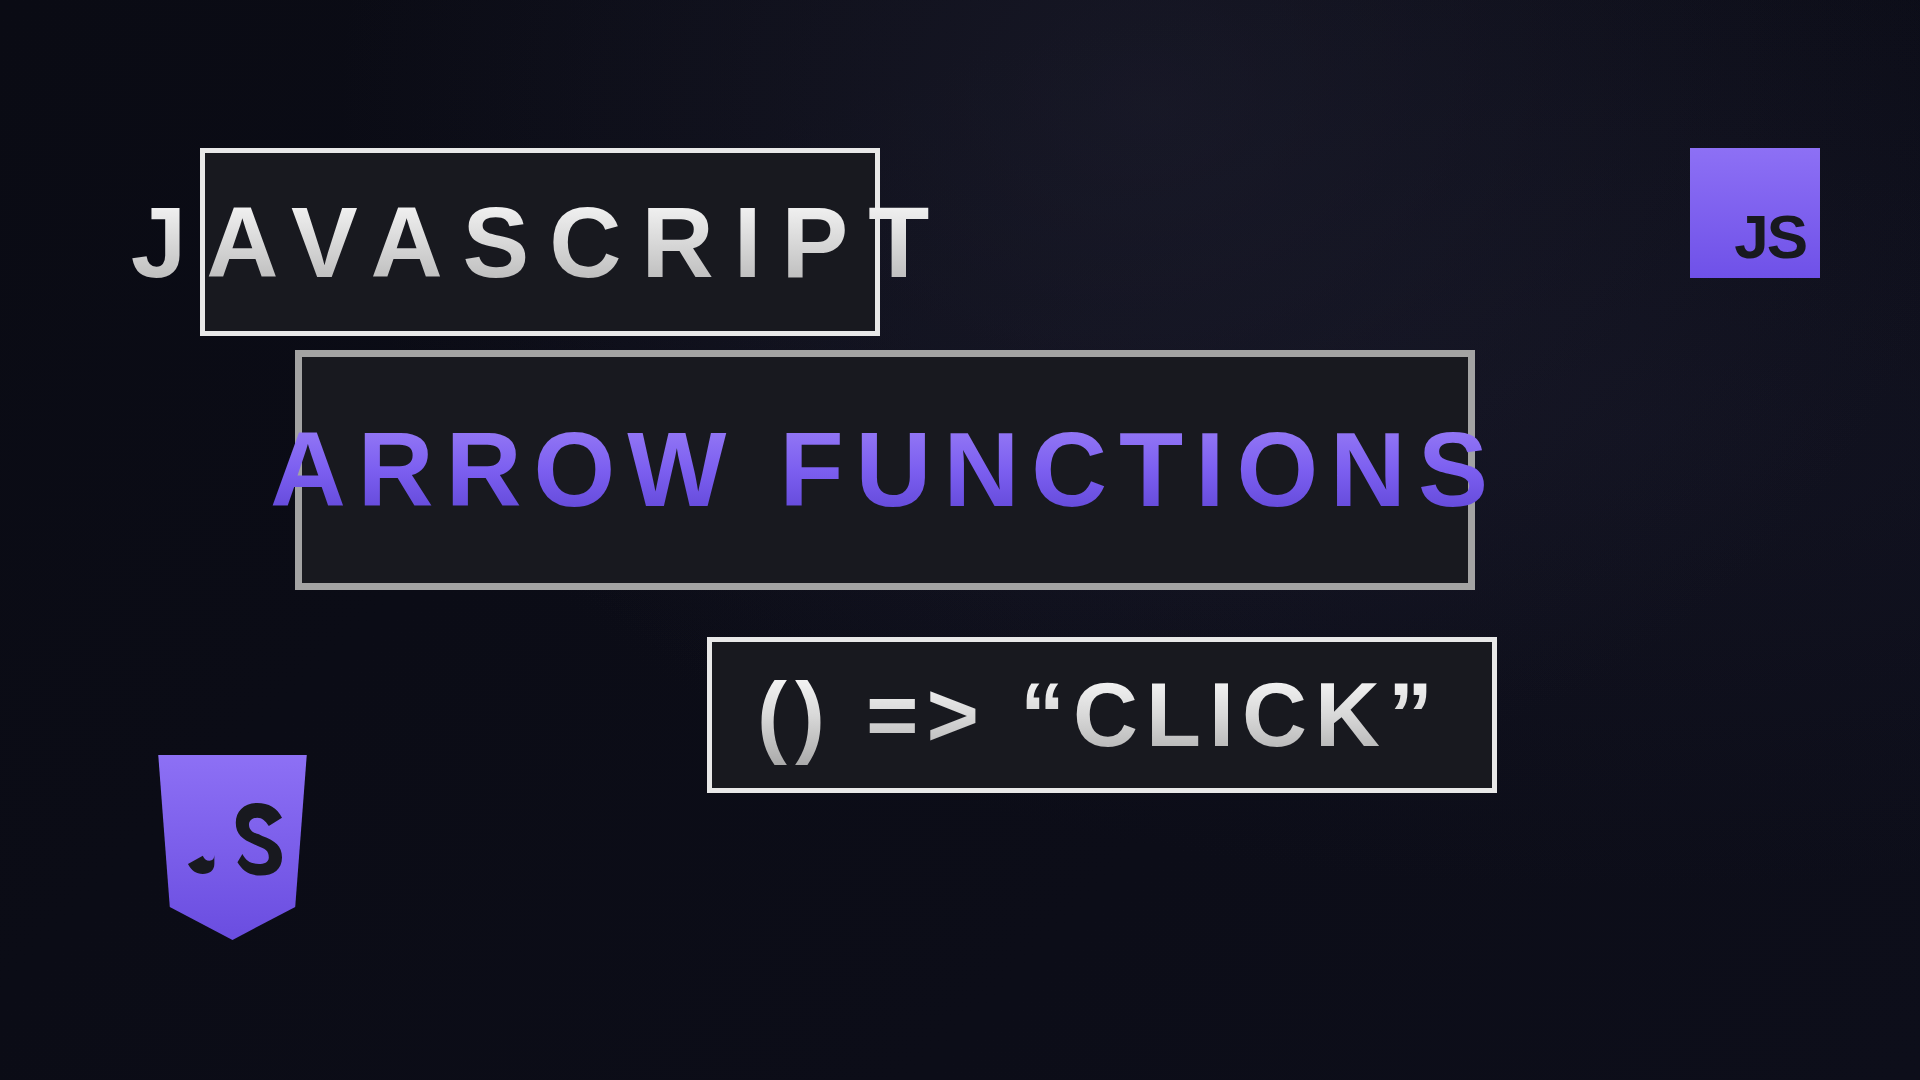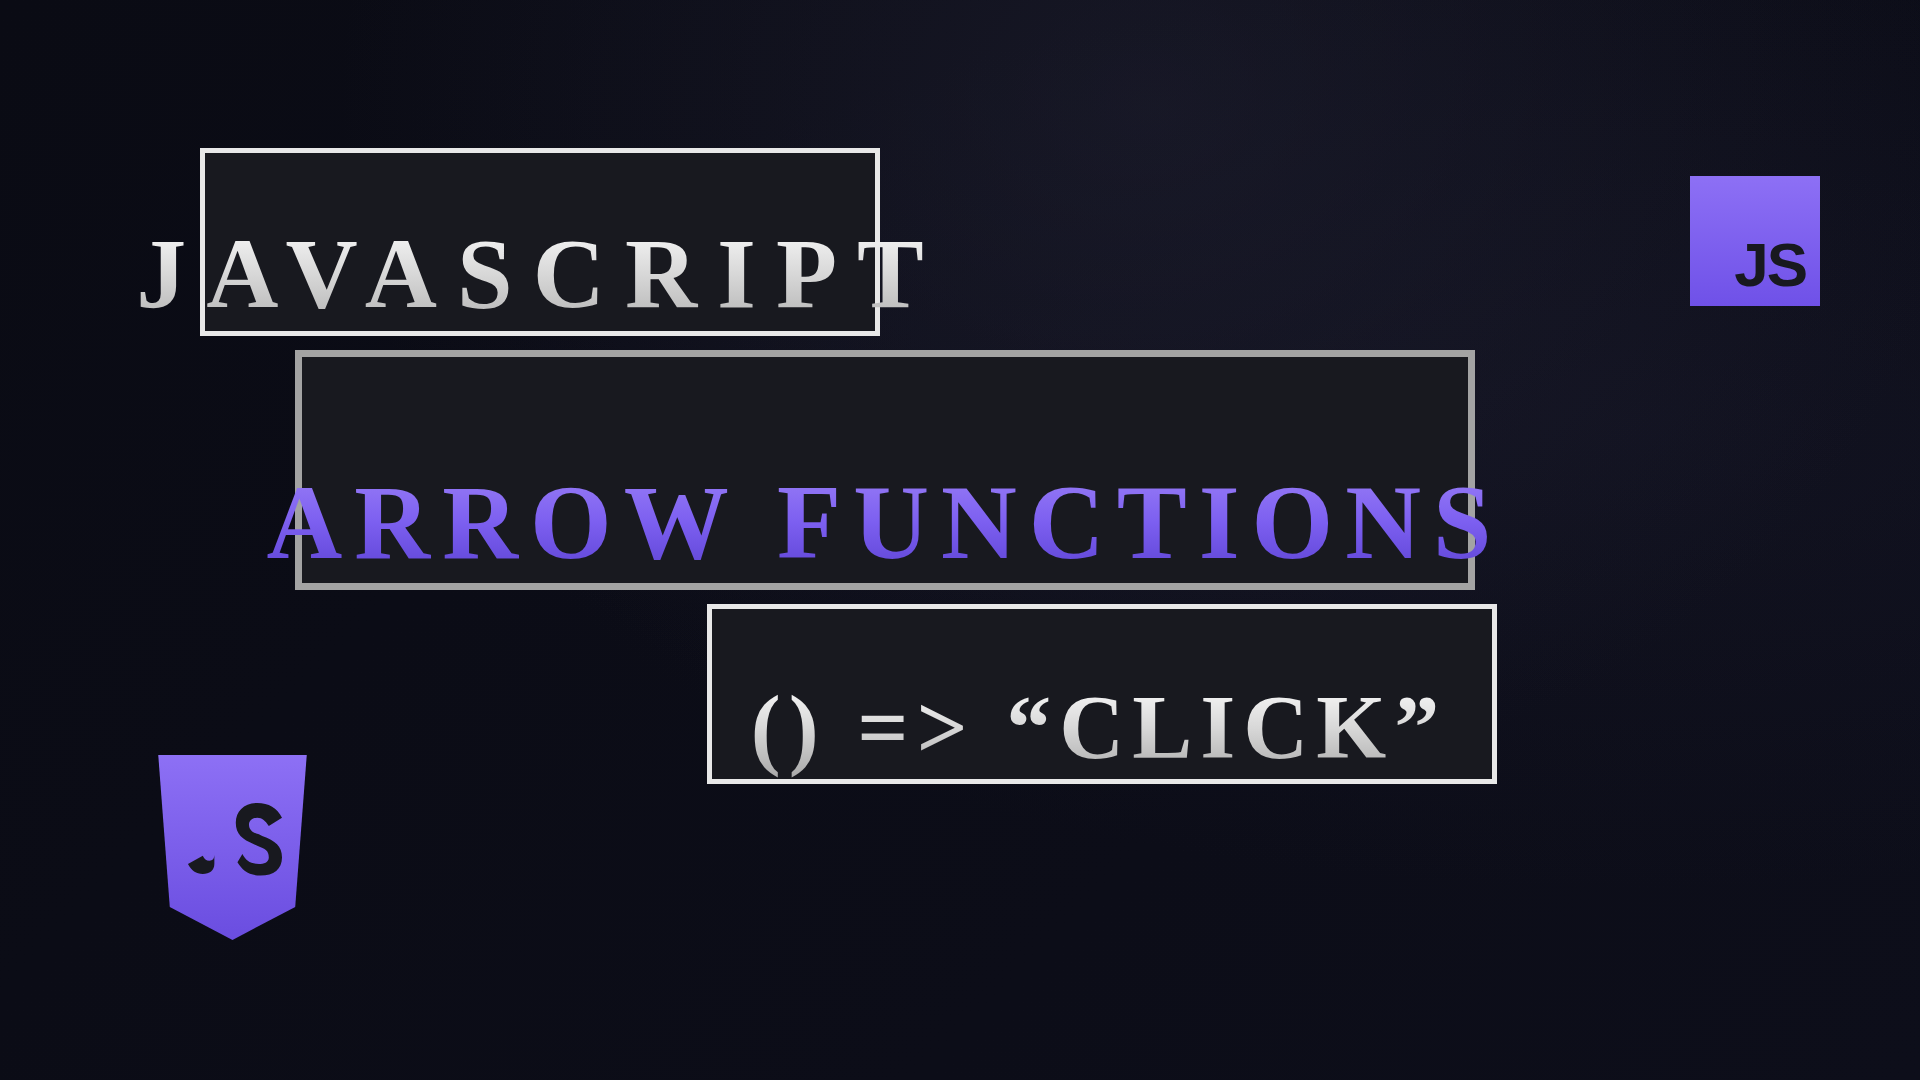--- a/index.html
+++ b/index.html
@@ -22,48 +22,47 @@
       inset: 0;
       background: radial-gradient(ellipse at 60% 10%, rgba(40,40,60,0.4) 0%, transparent 50%),
                   radial-gradient(ellipse at 85% 40%, rgba(30,30,50,0.3) 0%, transparent 50%),
                   linear-gradient(135deg, #0a0b14 0%, #0d0e1a 100%);
     }
     
     .box {
       position: absolute;
       background: #18191f;
       display: flex;
-      align-items: flex-end;
+      align-items: center;
       justify-content: center;
       padding: 0 50px;
-      font-family: Liberation Serif, serif;
     }
     
     .box-javascript {
       top: 148px;
       left: 200px;
       width: 680px;
       height: 188px;
       border: 5px solid #e8e8e8;
     }
     
     .box-arrow {
       top: 350px;
       left: 295px;
       width: 1180px;
       height: 240px;
       border: 7px solid #a3a3a3;
       padding: 0 60px;
     }
     
     .box-code {
-      top: 604px;
+      top: 637px;
       left: 707px;
       width: 790px;
-      height: 180px;
+      height: 156px;
       border: 5px solid #e8e8e8;
       padding-left: 44px;
     }
     
     .text-js {
       font-size: 100px;
       font-weight: 700;
       letter-spacing: 20px;
       font-stretch: condensed;
       background: linear-gradient(180deg, #ffffff 0%, #d8d8d8 50%, #b0b0b0 100%);
@@ -101,21 +100,20 @@
       position: absolute;
       top: 148px;
       right: 100px;
       width: 130px;
       height: 130px;
       background: linear-gradient(180deg, #8d70f5 0%, #6f51e8 100%);
       display: flex;
       align-items: flex-end;
       justify-content: flex-end;
       padding: 10px 14px;
-      margin-top: 28px;
     }
     
     .js-square-text {
       font-size: 62px;
       font-weight: 900;
       color: #18191f;
       letter-spacing: -2px;
       line-height: 1;
     }
     

